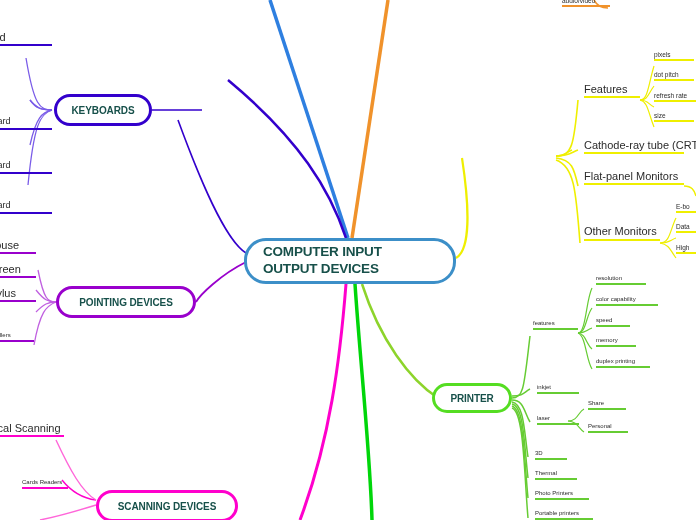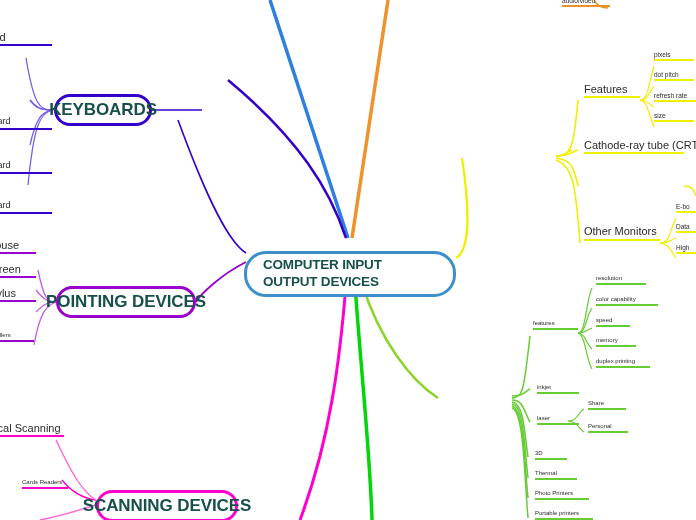--- a/index.html
+++ b/index.html
@@ -34,21 +34,21 @@
   
   .node-main{
     position:absolute;
     box-sizing:border-box;
     border-width:3px;
     border-style:solid;
     border-radius:18px;
     background:#ffffff;
     color:#17504A;
     font-weight:bold;
-    font-size:17px;
+    font-size:10px;
     letter-spacing:-0.1px;
     display:flex;
     align-items:center;
     justify-content:center;
     white-space:nowrap;
     padding:0 10px;
   }
 
   
   .leaf{
@@ -132,21 +132,21 @@
     <path d="M578,333 C586,333 586,300 592,288" stroke="#66CC33" stroke-width="1.2" fill="none"></path>
     <path d="M578,333 C586,333 586,316 592,308" stroke="#66CC33" stroke-width="1.2" fill="none"></path>
     <path d="M578,333 C586,333 586,330 592,328" stroke="#66CC33" stroke-width="1.2" fill="none"></path>
     <path d="M578,333 C586,334 586,344 592,349" stroke="#66CC33" stroke-width="1.2" fill="none"></path>
     <path d="M578,333 C586,336 586,360 592,369" stroke="#66CC33" stroke-width="1.2" fill="none"></path>
 
     <path d="M568,421 C578,421 578,412 584,409" stroke="#66CC33" stroke-width="1.2" fill="none"></path>
     <path d="M568,421 C578,422 578,428 584,432" stroke="#66CC33" stroke-width="1.2" fill="none"></path>
   </svg>
 
-  <div class="node-central" style="left:244px;top:238px;width:212px;height:46px;margin-top:13px;">
+  <div class="node-central" style="left:244px;top:238px;width:212px;height:46px;">
     <span>COMPUTER INPUT OUTPUT DEVICES</span>
   </div>
 
   <div class="node-main" style="left:54px;top:94px;width:98px;height:32px;border-color:#3300CC;">
     <span>KEYBOARDS</span>
   </div>
 
   <div class="leaf lvl2" style="left:-22px;top:30px;width:74px;height:16px;border-bottom-color:#3300CC;">
     <span>ybord</span>
   </div>
@@ -188,20 +188,23 @@
     <span>Cards Readers</span>
   </div>
 
 
   <div class="leaf lvl2" style="left:584px;top:82px;width:56px;height:16px;border-bottom-color:#EFEF00;">
     <span>Features</span>
   </div>
   <div class="leaf lvl2" style="left:584px;top:138px;width:100px;height:16px;border-bottom-color:#EFEF00;">
     <span>Cathode-ray tube (CRT)</span>
   </div>
+  <div class="leaf lvl2" style="left:584px;top:169px;width:100px;height:16px;border-bottom-color:#EFEF00;">
+    <span>Flat-panel Monitors</span>
+  </div>
   <div class="leaf lvl2" style="left:584px;top:225px;width:76px;height:16px;border-bottom-color:#EFEF00;align-items:center;">
     <span>Other Monitors</span>
   </div>
 
   <div class="leaf lvl3" style="left:654px;top:50px;width:40px;height:11px;border-bottom-color:#EFEF00;">
     <span>pixels</span>
   </div>
   <div class="leaf lvl3" style="left:654px;top:70px;width:40px;height:11px;border-bottom-color:#EFEF00;">
     <span>dot pitch</span>
   </div>
@@ -219,20 +222,23 @@
     <span>Data</span>
   </div>
   <div class="leaf lvl3" style="left:676px;top:243px;width:20px;height:11px;border-bottom-color:#EFEF00;">
     <span>High</span>
   </div>
 
   <div class="leaf lvl3" style="left:562px;top:-4px;width:48px;height:11px;border-bottom-color:#F0922B;">
     <span>audio/video</span>
   </div>
 
+  <div class="node-main" style="left:432px;top:383px;width:80px;height:30px;border-color:#55DD22;">
+    <span>PRINTER</span>
+  </div>
 
   <div class="leaf tiny" style="left:533px;top:318px;width:45px;height:12px;border-bottom-color:#66CC33;">
     <span>features</span>
   </div>
   <div class="leaf tiny" style="left:537px;top:382px;width:42px;height:12px;border-bottom-color:#66CC33;">
     <span>inkjet</span>
   </div>
   <div class="leaf tiny" style="left:537px;top:413px;width:42px;height:12px;border-bottom-color:#66CC33;">
     <span>laser</span>
   </div>

